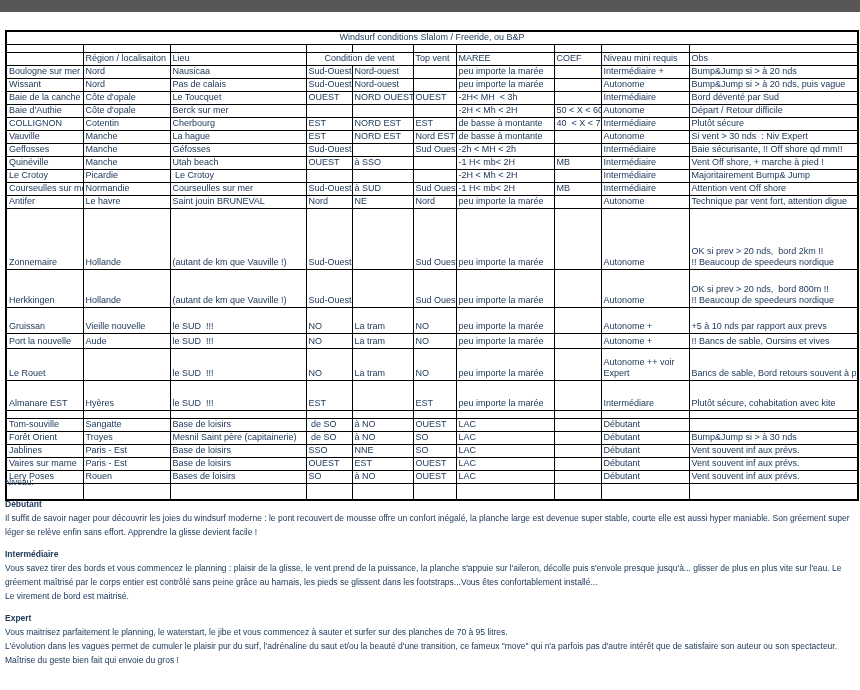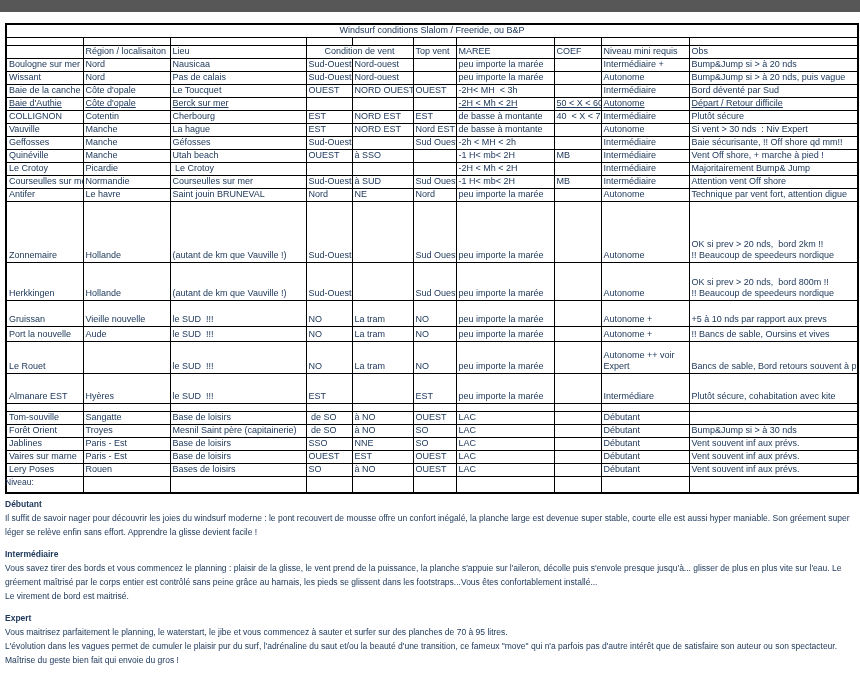--- a/index.html
+++ b/index.html
@@ -11,21 +11,21 @@
     color:#203a5c;
     position:relative;
     overflow:hidden;
   }
   .topbar {
     position:absolute; left:0; top:0;
     width:860px; height:12px;
     background:#575757;
   }
   table.sheet {
-    position:absolute; left:5px; top:23px;
+    position:absolute; left:5px; top:30px;
     width:852px;
     border-collapse:collapse;
     table-layout:fixed;
     border:2px solid #000;
   }
   table.sheet td {
     border:1px solid #000;
     font-size:9px;
     line-height:11px;
     padding:0 2px 1px 2px;
@@ -126,21 +126,21 @@
         <td class="col-region">Côte d'opale</td>
         <td class="col-lieu">Le Toucquet</td>
         <td class="col-vent_from">OUEST</td>
         <td class="col-vent_to">NORD OUEST</td>
         <td class="col-top_vent">OUEST</td>
         <td class="col-maree">-2H&lt; MH  &lt; 3h</td>
         <td class="col-coef"></td>
         <td class="col-niveau">Intermédiaire</td>
         <td class="col-obs">Bord déventé par Sud</td>
       </tr>
-      <tr style="height: 12px; text-decoration: underline;">
+      <tr style="height: 12px;">
         <td class="col-name">Baie d'Authie</td>
         <td class="col-region">Côte d'opale</td>
         <td class="col-lieu">Berck sur mer</td>
         <td class="col-vent_from"></td>
         <td class="col-vent_to"></td>
         <td class="col-top_vent"></td>
         <td class="col-maree">-2H &lt; Mh &lt; 2H</td>
         <td class="col-coef">50 &lt; X &lt; 60</td>
         <td class="col-niveau">Autonome</td>
         <td class="col-obs">Départ / Retour difficile</td>

